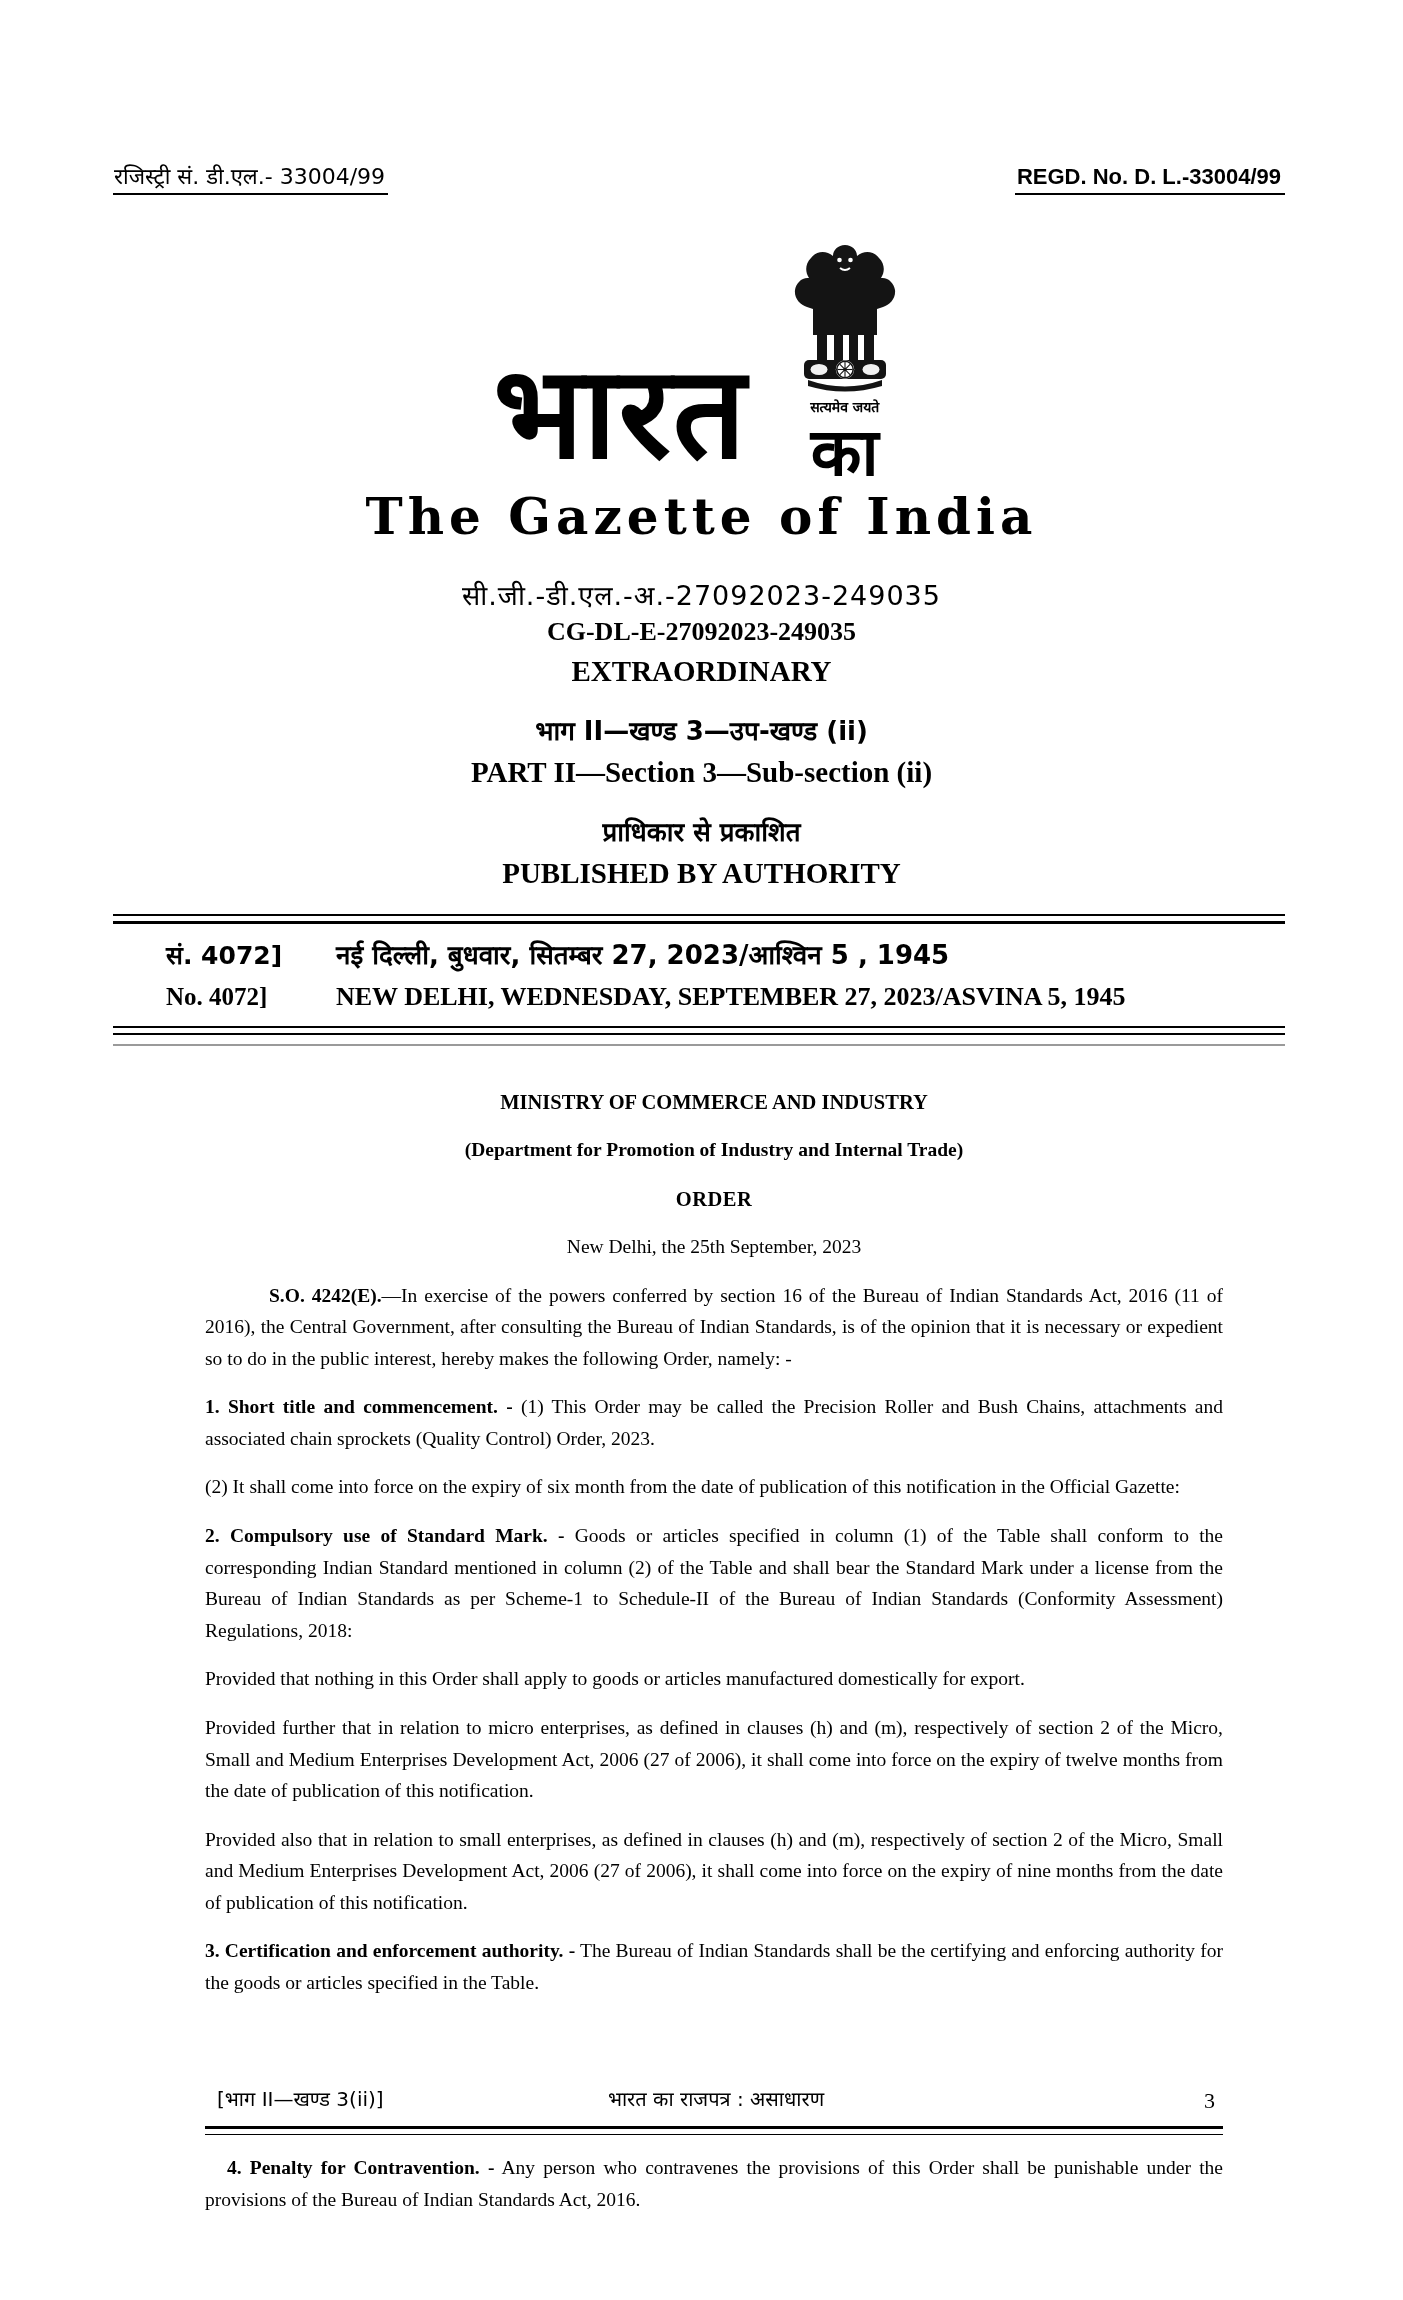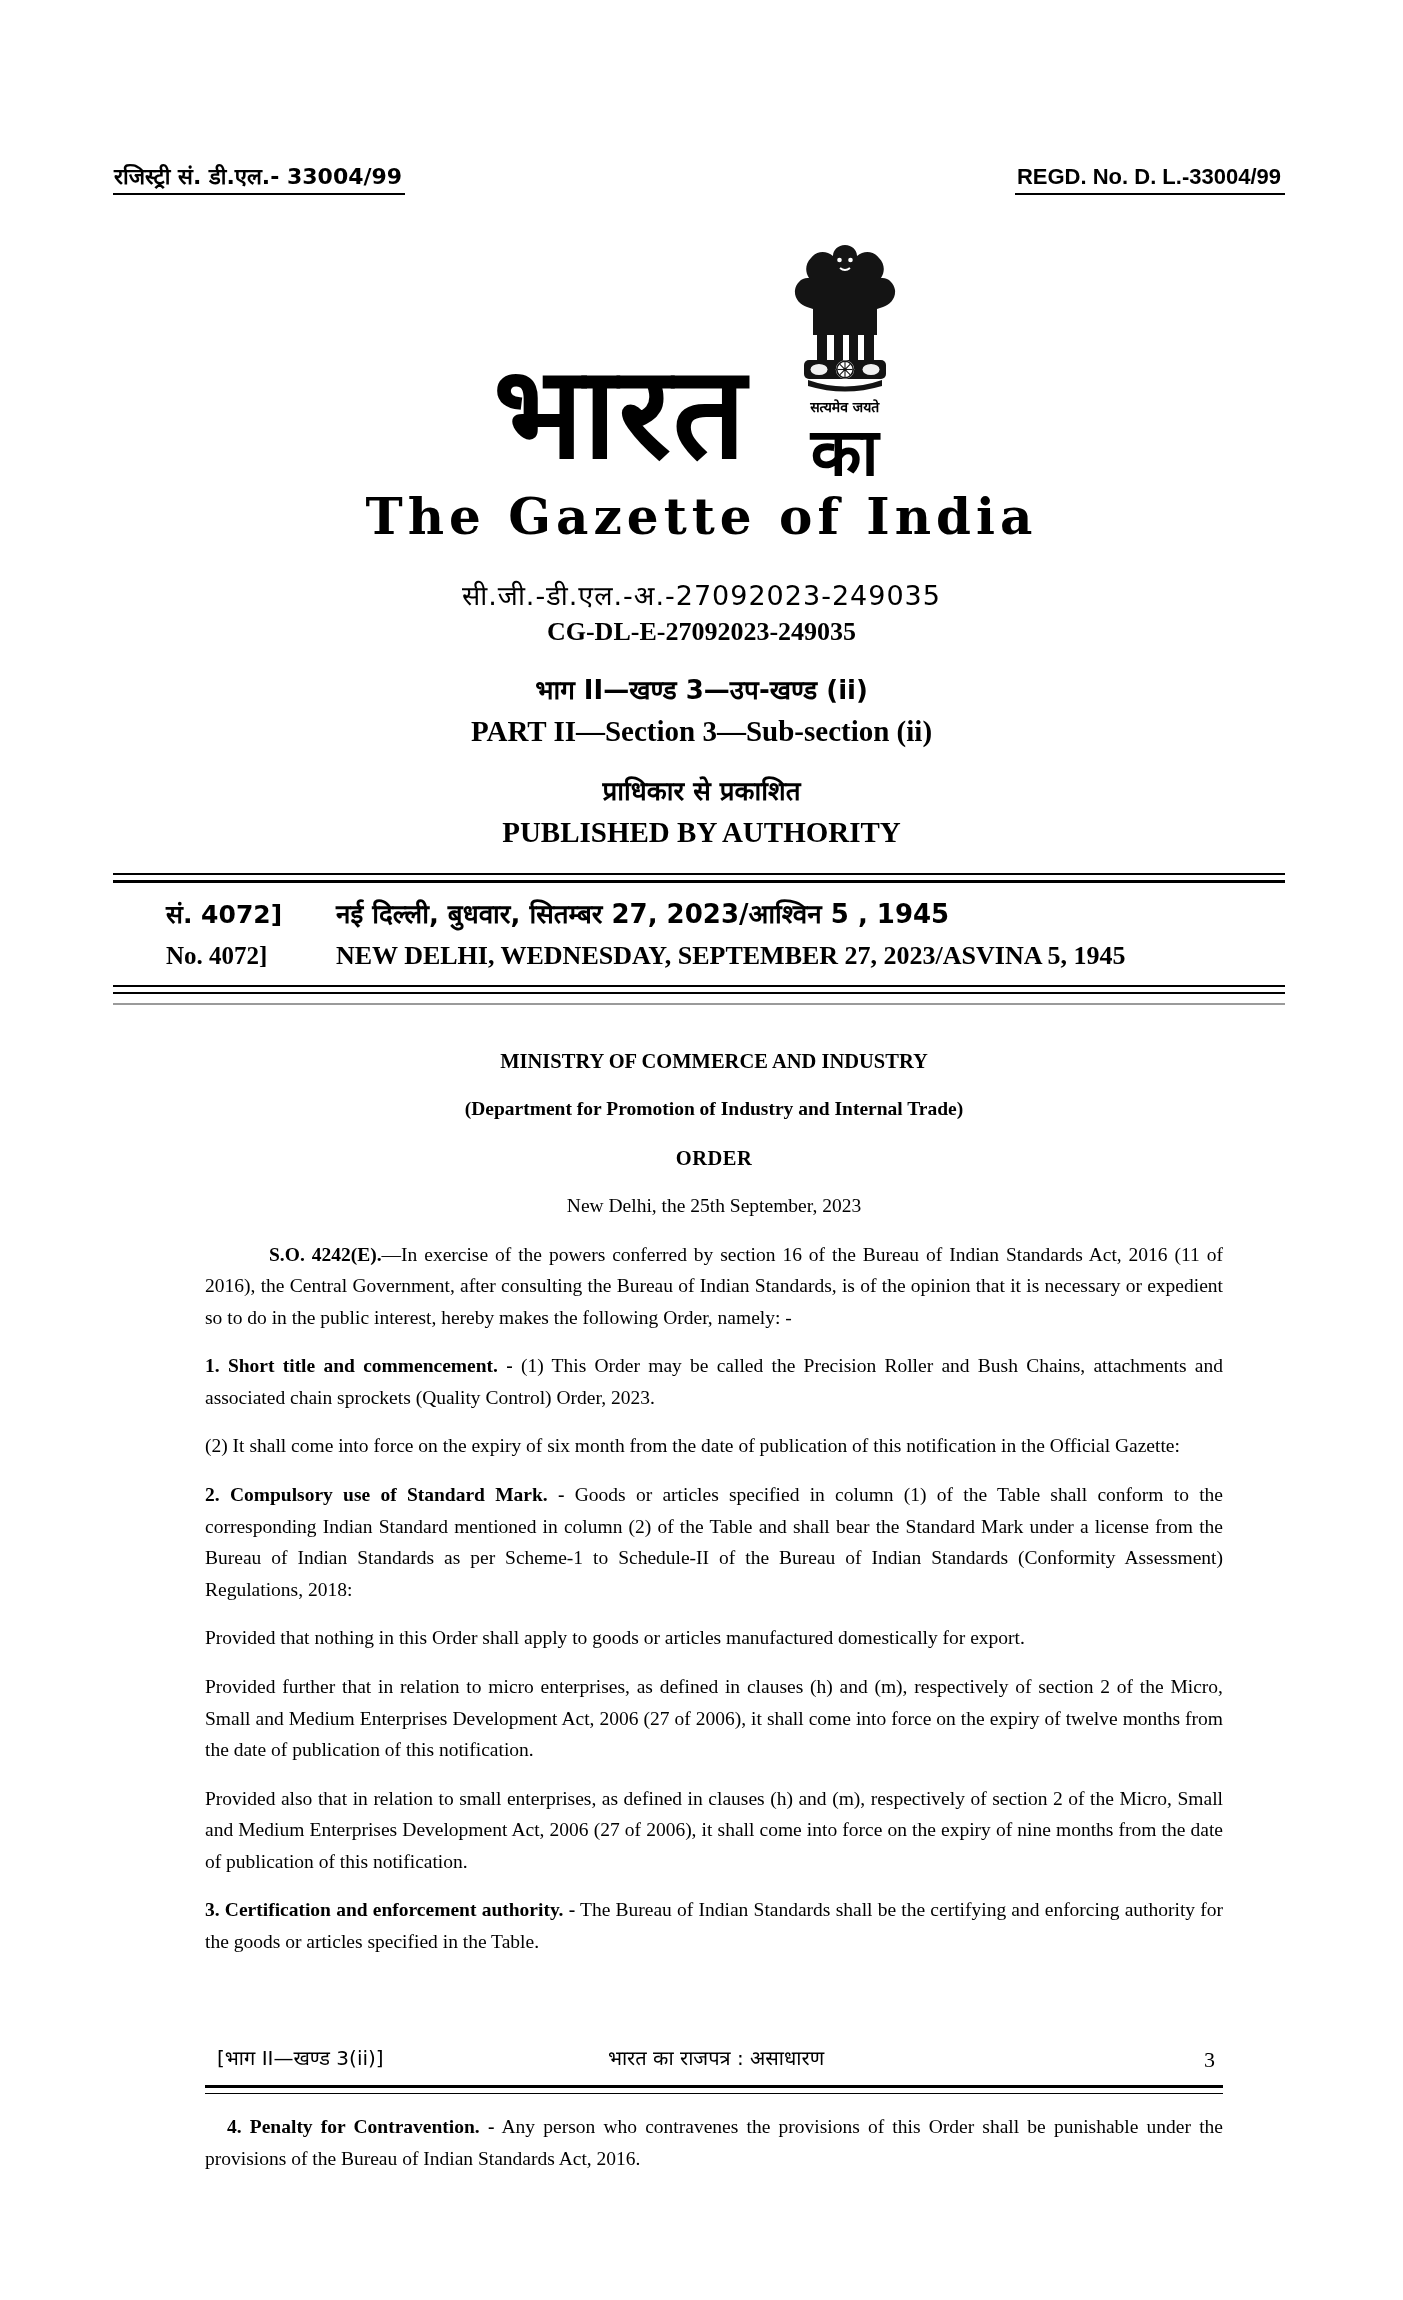--- a/index.html
+++ b/index.html
@@ -5,21 +5,21 @@
   html,body{margin:0;padding:0;background:#e8e8e8;}
   .page{
     width:1403px;height:2300px;margin:0 auto;background:#ffffff;color:#000;
     font-family:"Liberation Serif",serif;position:relative;overflow:hidden;
     box-sizing:border-box;
   }
   .dev{font-family:"DejaVu Sans","Liberation Sans",sans-serif;}
 
   
   .reg-row{padding-top:160px;margin:0 118px 0 113px;display:flex;justify-content:space-between;align-items:flex-end;}
-  .reg-hi{font-weight:700;font-size:22px;border-bottom:2px solid #000;padding:0 3px 3px 1px;}
+  .reg-hi{font-weight:400;font-size:22px;border-bottom:2px solid #000;padding:0 3px 3px 1px;}
   .reg-en{font-family:"Liberation Sans",sans-serif;font-weight:700;font-size:22px;border-bottom:2px solid #000;padding:0 4px 3px 2px;}
 
   
   .masthead{margin-top:48px;text-align:center;}
   .mast-line{display:flex;justify-content:center;align-items:flex-start;gap:32px;}
   .mast-word{font-weight:700;font-size:128px;line-height:1;margin-top:106px;letter-spacing:2px;}
   .emblem-stack{display:flex;flex-direction:column;align-items:center;width:130px;}
   .motto{font-weight:700;font-size:14px;margin-top:2px;}
   .mast-ka{font-weight:700;font-size:66px;line-height:1;margin-top:4px;}
   .gazette-en{
@@ -114,20 +114,21 @@
     </div>
     <div class="gazette-en">The Gazette of India</div>
   </div>
 
   <div class="codes">
     <div class="code-hi dev">सी.जी.-डी.एल.-अ.-27092023-249035</div>
     <div class="code-en">CG-DL-E-27092023-249035</div>
   </div>
 
   <div class="issue-head">
+    <div class="ih-en m2">EXTRAORDINARY</div>
     <div class="ih-hi dev m3">भाग II—खण्ड 3—उप-खण्ड (ii)</div>
     <div class="ih-en m2">PART II—Section 3—Sub-section (ii)</div>
     <div class="ih-hi dev m3">प्राधिकार से प्रकाशित</div>
     <div class="ih-en m2">PUBLISHED BY AUTHORITY</div>
   </div>
 
   <div class="issue-band">
     <div class="rule-top"></div>
     <div class="band-rows">
       <div class="band-row">

